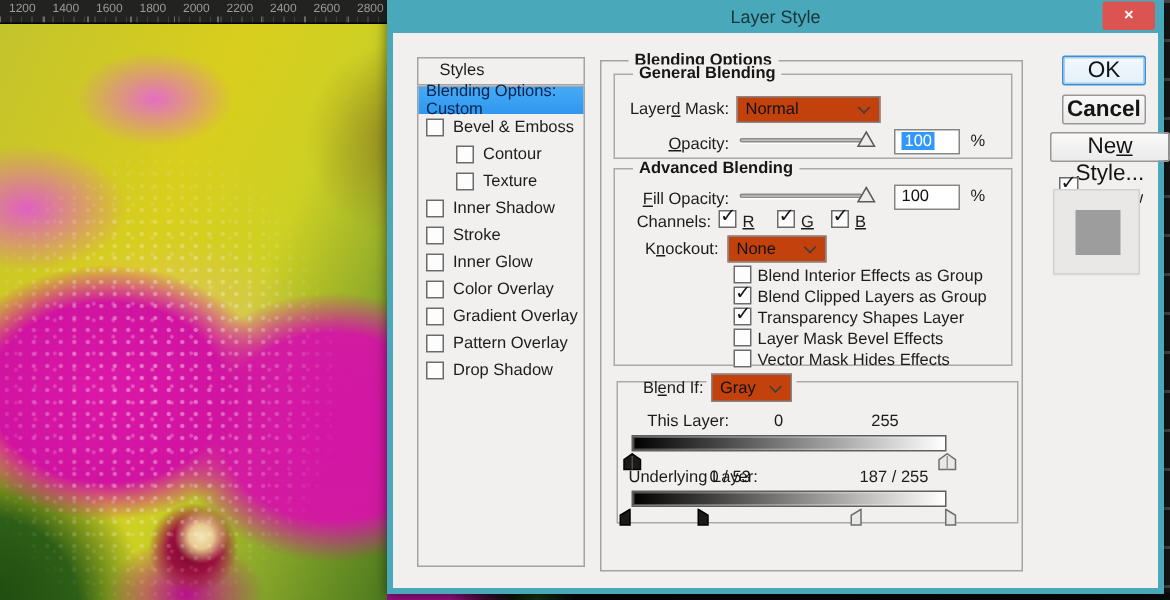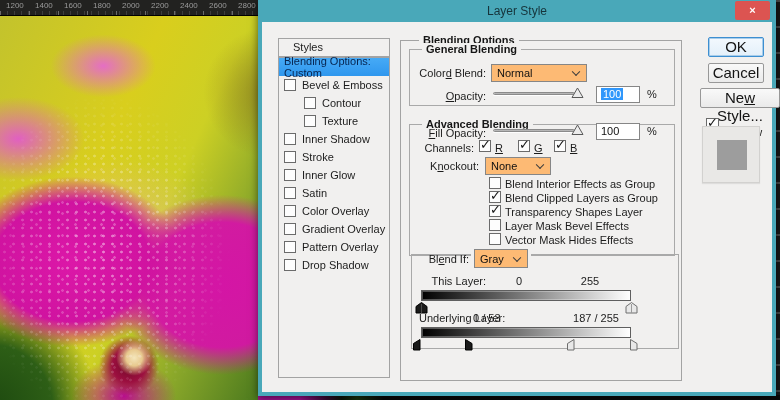--- a/index.html
+++ b/index.html
@@ -72,28 +72,28 @@
   .cb.checked::after { content:"\2713"; position:absolute; left:0px; top:-4px; font-size:13px;
         font-weight:bold; color:#141414; font-family:"DejaVu Sans", sans-serif; }
 
   
   #main-panel { position:absolute; left:138px; top:18px; width:282px; height:341px;
     border:1px solid #a3a3a3; }
   .legend { position:absolute; top:-7px; background:#f1f0ef; padding:0 4px; font-size:11px;
     font-weight:bold; color:#161616; white-space:nowrap; }
   .gbox { position:absolute; border:1px solid #a9a9a9; }
   #box-general  { left:8px;  top:8px;   width:266px; height:57px; }
-  #box-advanced { left:8px;  top:71px;  width:266px; height:132px;margin-top:12px; }
+  #box-advanced { left:8px;  top:71px;  width:266px; height:132px; }
   #box-blendif  { left:10px; top:213px; width:268px; height:95px; }
 
   .flabel { position:absolute; font-size:11px; color:#1c1c1c; text-align:right; white-space:nowrap; }
   .ltext  { position:absolute; font-size:11px; color:#1c1c1c; white-space:nowrap; }
   .u { text-decoration:underline; }
 
-  .dd { position:absolute; background:#fdba74; border:1px solid #868686; box-shadow:0 0 0 3px #f1f0ef; }
+  .dd { position:absolute; background:#c2410c; border:1px solid #868686; box-shadow:0 0 0 3px #f1f0ef; }
   .dd .val { position:absolute; left:5px; top:50%; transform:translateY(-50%); font-size:11px; color:#111; }
   .chev { position:absolute; right:7px; top:50%; width:6px; height:6px;
           border-right:1px solid #3d3d3d; border-bottom:1px solid #3d3d3d;
           transform:translateY(-72%) rotate(45deg); }
 
   .vbox { position:absolute; width:44px; height:17px; background:#fff; border:1px solid #868686;
           font-size:11px; color:#111; line-height:15px; padding-left:4px; }
   .vbox .sel { background:#3097fb; color:#fff; padding:0 2px; }
 
   .slider { position:absolute; width:88px; height:13px; }
@@ -107,21 +107,21 @@
           box-shadow:inset 0 0 0 1px rgba(255,255,255,.3); }
   .handle { position:absolute; }
 
   
   .btn { position:absolute; height:20px; background:linear-gradient(#f9f9f9,#eaeaea);
          border:1px solid #989898; border-radius:2px; font-size:15px; color:#141414;
          text-align:center; line-height:18px; cursor:pointer;
          font-family:"Liberation Sans", sans-serif; }
   #btn-ok { left:446px; top:15px; width:56px; border-color:#3d8fd1;
             background:linear-gradient(#f3f9fe,#e3f0fa); box-shadow:0 0 0 1px #a8cdea inset; }
-  #btn-cancel { left:446px; top:41px; width:56px; }
+  #btn-cancel { left:446px; top:41px; width:56px;font-weight:bold; }
   #btn-newstyle { left:438px; top:66px; width:80px; }
   #preview-wrap { position:absolute; left:444px; top:88px; display:flex; align-items:center; gap:4px; }
   #preview-wrap .cb { width:13px; height:13px; }
   #preview-label { font-size:11px; color:#141414;margin-top:16px; }
   #swatch { position:absolute; left:440px; top:104px; width:58px; height:57px; background:#e9e8e6;
             border:1px solid #d2d1cf; box-shadow:0 1px 1px rgba(0,0,0,.08); }
   #swatch-inner { position:absolute; left:14px; top:13px; width:30px; height:30px; background:#9d9d9d; }
 </style>
 </head>
 <body>
@@ -180,24 +180,20 @@
         <div class="srow">
           <span class="cb"></span>
           <span>Stroke</span>
         </div>
         <div class="srow">
           <span class="cb"></span>
           <span>Inner Glow</span>
         </div>
         <div class="srow">
           <span class="cb"></span>
-          <span>Satin</span>
-        </div>
-        <div class="srow">
-          <span class="cb"></span>
           <span>Color Overlay</span>
         </div>
         <div class="srow">
           <span class="cb"></span>
           <span>Gradient Overlay</span>
         </div>
         <div class="srow">
           <span class="cb"></span>
           <span>Pattern Overlay</span>
         </div>
@@ -206,21 +202,21 @@
           <span>Drop Shadow</span>
         </div>
       </div>
 
       <div id="main-panel">
         <span class="legend" style="left:18px">Blending Options</span>
 
         <div class="gbox" id="box-general">
           <span class="legend" style="left:12px">General Blending</span>
         </div>
-        <div class="flabel" style="left:0; width:85px; top:26px"><span>Color</span><span class="u">d</span><span> Blend:</span></div>
+        <div class="flabel" style="left:0; width:85px; top:26px"><span>Layer</span><span class="u">d</span><span> Mask:</span></div>
         <div class="dd" style="left:90px; top:23px; width:96px; height:18px">
           <span class="val">Normal</span>
           <span class="chev"></span>
         </div>
         <div class="flabel" style="left:0; width:85px; top:49px"><span></span><span class="u">O</span><span>pacity:</span></div>
         <div class="slider" style="left:92px; top:46px">
           <div class="track"></div>
           <svg width="13" height="12" viewBox="0 0 13 12">
               <path d="M6.5 1 L12 10.5 L1 10.5 Z" fill="#ececec" stroke="#5a5a5a"></path>
             </svg>

